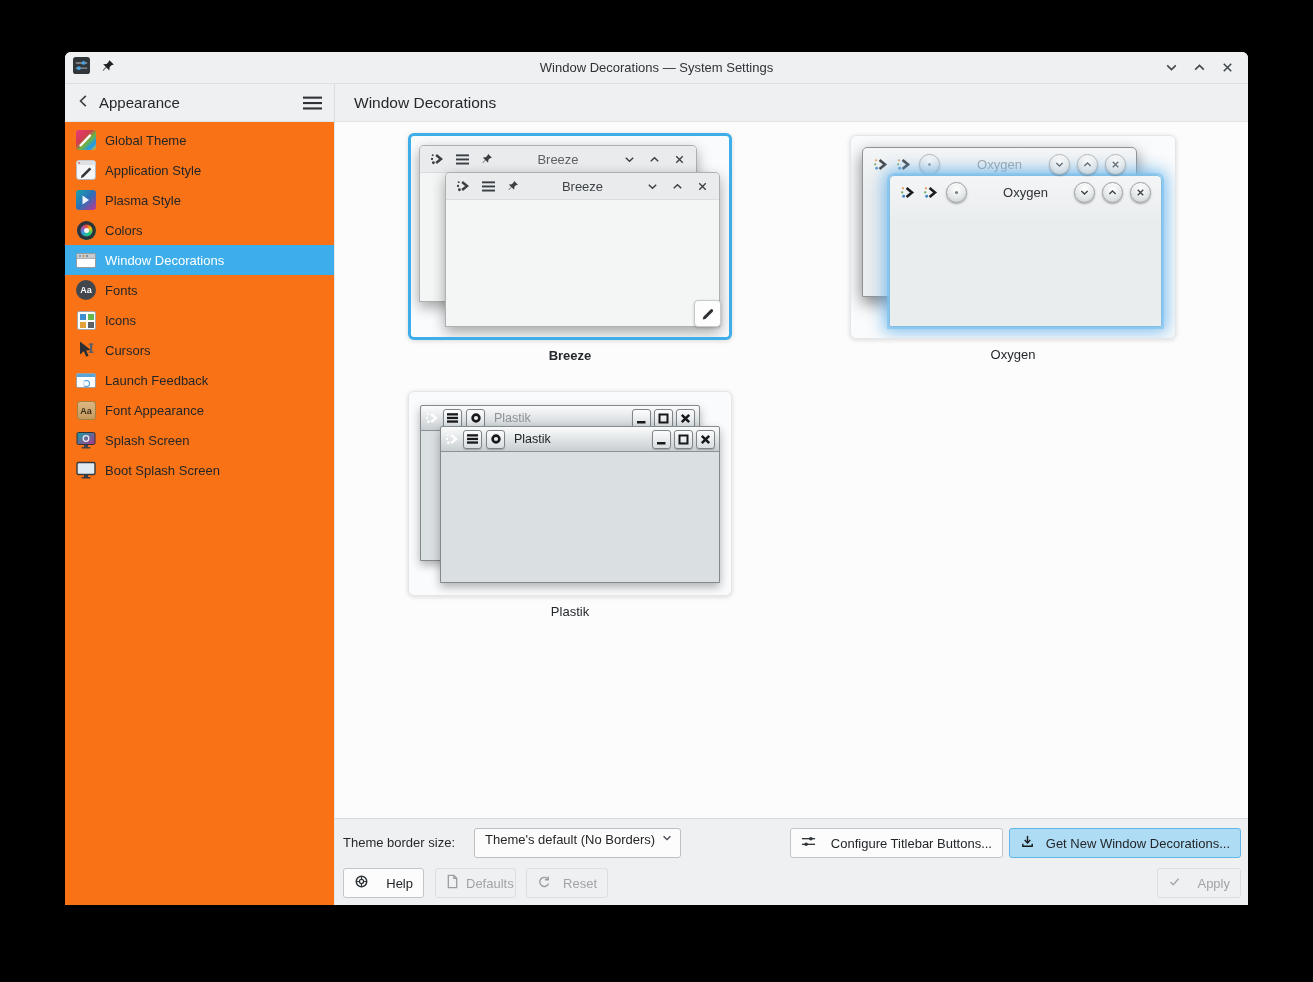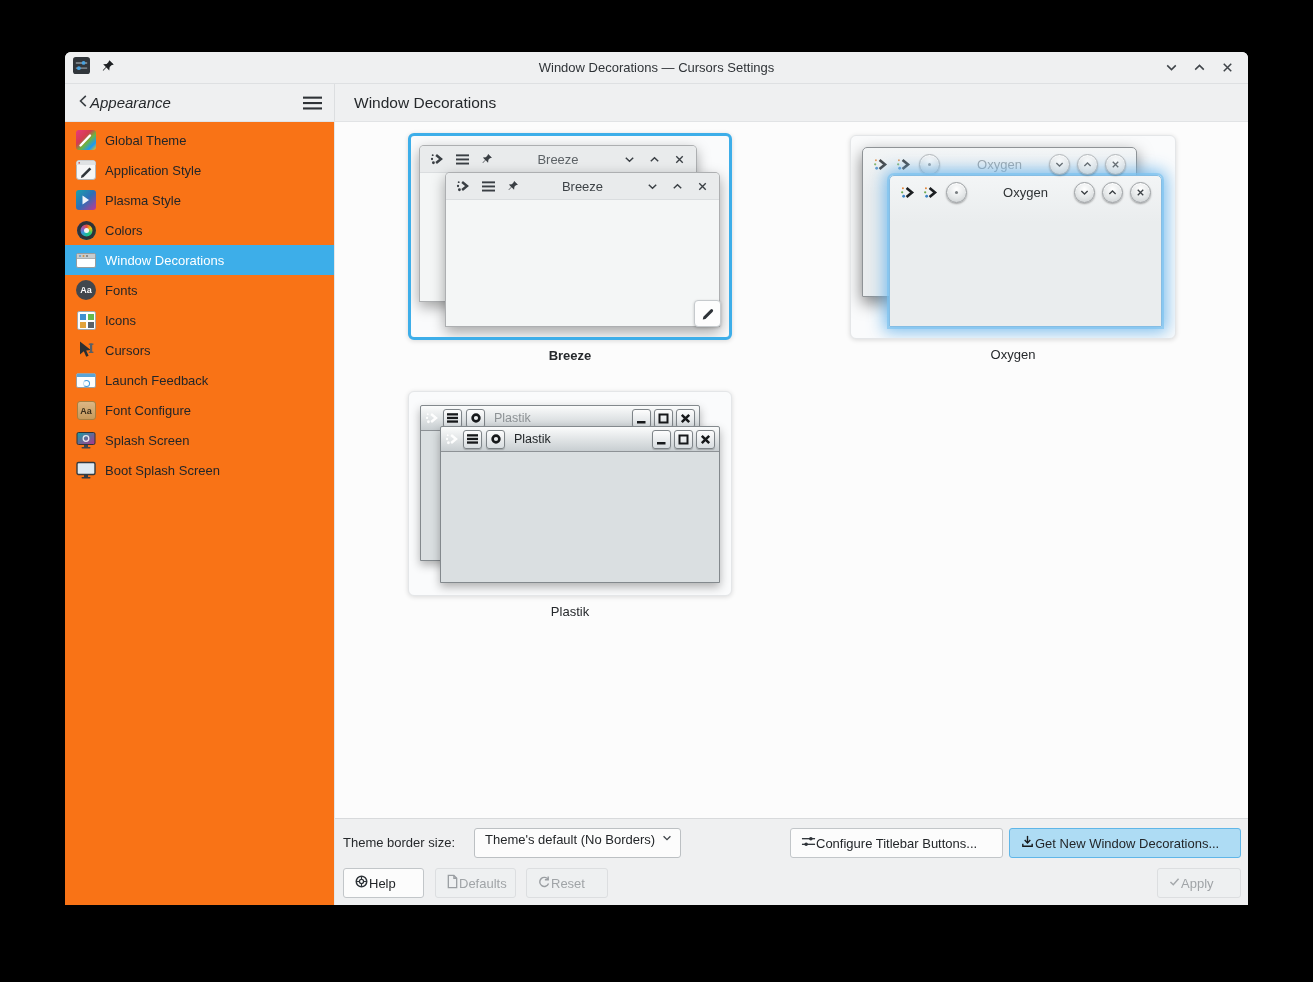--- a/index.html
+++ b/index.html
@@ -13,21 +13,21 @@
   .titlebar{height:32px;background:#eff0f1;border-bottom:1px solid #dee0e2;display:flex;align-items:center;
     padding:0 13px 0 8px;position:relative;flex:0 0 auto;}
   .titlebar .title{position:absolute;left:0;right:0;text-align:center;font-size:13px;color:#2f3337;}
   .tb-left{display:flex;align-items:center;gap:11px;z-index:1;}
   .win-controls{margin-left:auto;display:flex;align-items:center;gap:13px;z-index:1;}
   .win-controls span{display:inline-flex;cursor:default;}
 
   
   .header-row{height:38px;display:flex;flex:0 0 auto;background:#eff0f1;border-bottom:1px solid #e1e3e5;}
   .sidebar-header{width:270px;flex:0 0 270px;border-right:1px solid #dcdee0;display:flex;align-items:center;
-    padding:0 12px;font-style:italic;}
+    padding:0 12px;gap:9px;}
   .sidebar-header .bk-label{font-size:15px;color:#26292c;}
   .sidebar-header .ham{margin-left:auto;display:inline-flex;}
   .main-header{flex:1;display:flex;align-items:center;padding-left:19px;}
   .main-header h1{margin:0;font-size:15.5px;font-weight:400;color:#26292c;}
 
   
   .body-row{flex:1;display:flex;min-height:0;}
   .sidebar{width:270px;flex:0 0 270px;background:#f97316;border-right:1px solid #e5e7e8;padding-top:3px;}
   .side-item{height:30px;display:flex;align-items:center;gap:8px;padding-left:10px;font-size:13px;color:#232629;cursor:pointer;}
   .side-item.indent{}
@@ -100,21 +100,21 @@
     background:#fdfdfd;box-shadow:0 1px 3px rgba(0,0,0,.2);display:flex;align-items:center;justify-content:center;
     cursor:pointer;z-index:5;padding:0;}
 
   
   .footer{position:relative;flex:0 0 87px;background:#eff0f1;border-top:1px solid #d8dadc;}
   .flabel{position:absolute;left:8px;top:9px;height:30px;line-height:30px;font-size:13px;color:#26292c;}
   .combo{position:absolute;left:139px;top:9px;width:207px;height:30px;background:#fcfcfc;border:1px solid #bcc0c3;
     border-radius:3px;display:flex;align-items:center;padding:0 8px 8px 10px;gap:6px;font-size:13px;color:#232629;cursor:pointer;}
   .combo .cval{flex:1;white-space:nowrap;}
   .btn{position:absolute;height:30px;border-radius:3px;border:1px solid #c2c6c9;background:#fcfcfc;
-    display:flex;align-items:center;justify-content:flex-start;font-size:13px;color:#232629;
+    display:flex;align-items:center;justify-content:space-between;gap:7px;font-size:13px;color:#232629;
     font-family:inherit;cursor:pointer;padding:0 10px;}
   .btn.blue{background:#aedcf4;border-color:#5fb6e8;}
   .btn.dis{background:#eef0f1;border-color:#dcdee0;color:#a0a4a7;cursor:default;}
   .b-config{left:455px;top:9px;width:213px;}
   .b-getnew{left:674px;top:9px;width:232px;}
   .b-help{left:8px;top:49px;width:81px;}
   .b-defaults{left:100px;top:49px;width:81px;}
   .b-reset{left:191px;top:49px;width:82px;}
   .b-apply{left:822px;top:49px;width:84px;}
 </style>
@@ -130,21 +130,21 @@
               <rect width="18" height="18" rx="3" fill="#31363b"></rect>
               <line x1="3" y1="6.3" x2="15" y2="6.3" stroke="#8d969c" stroke-width="1.5"></line>
               <circle cx="11.2" cy="6.3" r="2" fill="#48a2e0"></circle>
               <line x1="3" y1="11.8" x2="15" y2="11.8" stroke="#8d969c" stroke-width="1.5"></line>
               <circle cx="6.2" cy="11.8" r="2" fill="#48a2e0"></circle>
             </svg></span>
         <span><svg width="14" height="14" viewBox="0 0 16 16" fill="#1d2023">
               <path d="M9.6 1.4 L14.6 6.4 L11.9 7.1 L9.9 9.1 L9.4 13 L6.2 9.8 L2.6 13.4 L2 12.8 L5.6 9.2 L2.5 6.1 L6.4 5.7 L8.4 3.7 Z"></path>
             </svg></span>
       </div>
-      <div class="title">Window Decorations — Cursors Settings</div>
+      <div class="title">Window Decorations — System Settings</div>
       <div class="win-controls">
         <span>
             <svg width="15" height="15" viewBox="0 0 14 14" fill="none" stroke="#3f4449" stroke-width="1.4">
               <path d="M3 5 L7 9 L11 5"></path>
             </svg>
           </span>
         <span>
             <svg width="15" height="15" viewBox="0 0 14 14" fill="none" stroke="#3f4449" stroke-width="1.4">
               <path d="M3 9 L7 5 L11 9"></path>
             </svg>
@@ -262,21 +262,21 @@
         <div class="side-item indent">
           <span class="sicon">
               <span class="ic-launch"></span>
             </span>
           <span>Launch Feedback</span>
         </div>
         <div class="side-item indent">
           <span class="sicon">
               <span class="ic-fontmgmt"></span>
             </span>
-          <span>Font Configure</span>
+          <span>Font Appearance</span>
         </div>
         <div class="side-item indent">
           <span class="sicon">
               <svg width="20" height="20" viewBox="0 0 20 20">
                 <defs>
                   <linearGradient id="sp1" x1="0" y1="0" x2="1" y2="1">
                     <stop offset="0" stop-color="#14a0a8"></stop>
                     <stop offset="1" stop-color="#b33487"></stop>
                   </linearGradient>
                 </defs>

